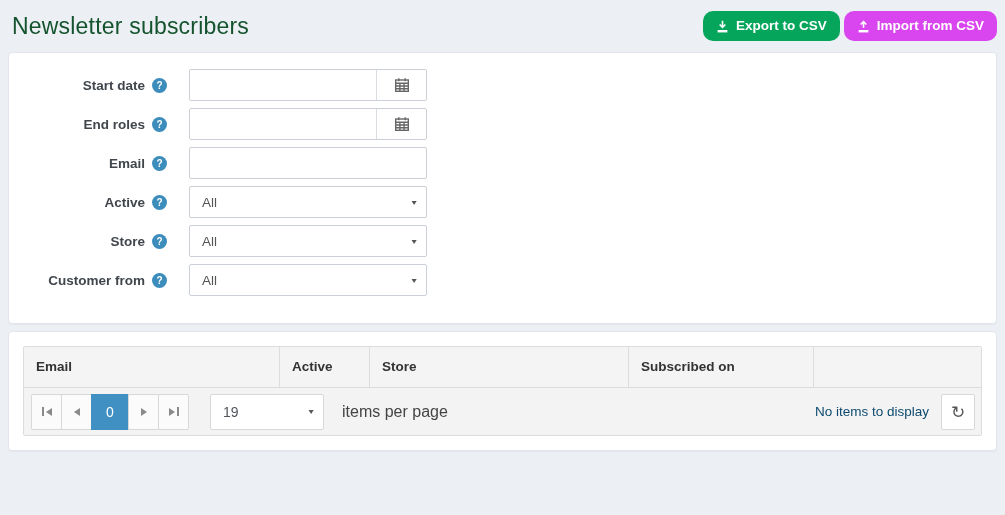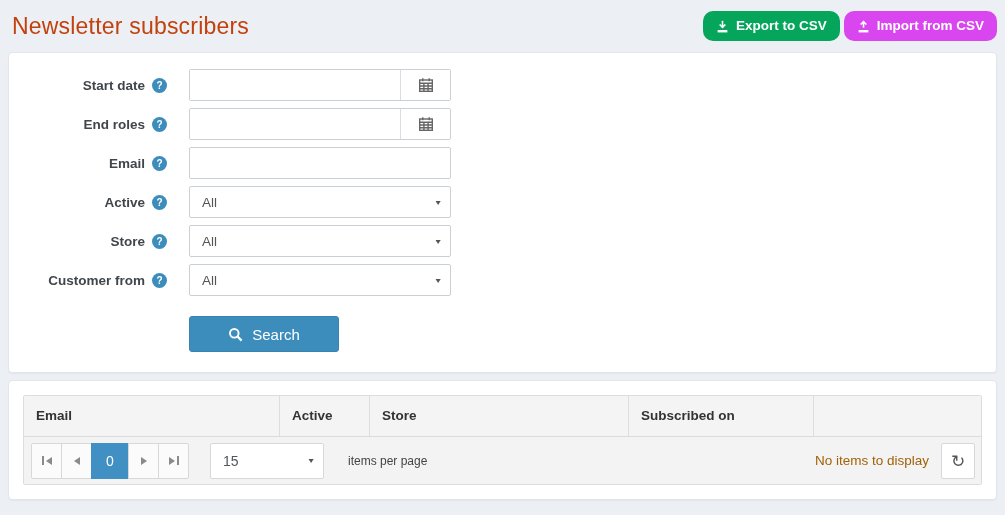--- a/index.html
+++ b/index.html
@@ -14,21 +14,21 @@
   .content-header {
     height: 52px;
     display: flex;
     align-items: center;
     justify-content: space-between;
     padding: 6px 8px 6px 12px;
   }
   .page-title {
     font-size: 23px;
     font-weight: 400;
-    color: #c2410c;
+    color: #14532d;
     letter-spacing: 0.2px;
   }
   .header-buttons { display: flex; gap: 4px; }
   .btn {
     display: inline-flex;
     align-items: center;
     gap: 7px;
     border: none;
     border-radius: 10px;
     color: #fff;
@@ -71,21 +71,21 @@
     background: #3c8dbc;
     color: #fff;
     font-size: 10px;
     font-weight: 700;
     display: inline-flex;
     align-items: center;
     justify-content: center;
     cursor: pointer;
     flex: 0 0 15px;
   }
-  .row-field { margin-left: 22px; width: 262px; }
+  .row-field { margin-left: 22px; width: 238px; }
 
   .input-group {
     display: flex;
     height: 32px;
     border: 1px solid #cbd0d6;
     border-radius: 2px;
     background: #fff;
     overflow: hidden;
   }
   .input-group input {
@@ -214,23 +214,23 @@
     border: 1px solid #d8d8d8;
     border-radius: 2px;
     display: flex;
     align-items: center;
     justify-content: space-between;
     padding: 0 10px 0 12px;
     font-size: 14px;
     color: #50565c;
     cursor: pointer;
   }
-  .per-page-label { margin-left: 24px; font-size: 12px; color: #444; text-align: center; }
+  .per-page-label { margin-left: 18px; font-size: 16px; color: #444; text-align: center; }
   .pager-right { margin-left: auto; display: flex; align-items: center; gap: 12px; }
-  .no-items { font-size: 13.5px; color: #a16207; }
+  .no-items { font-size: 13.5px; color: #0c4a6e; }
   .refresh-btn {
     width: 34px; height: 36px;
     background: #fff;
     border: 1px solid #d8d8d8;
     border-radius: 2px;
     display: flex;
     align-items: center;
     justify-content: center;
     color: #555;
     font-size: 17px;
@@ -353,31 +353,20 @@
       <span class="help-icon">?</span>
     </div>
     <div class="row-field">
       <div class="select-box">
         <span>All</span>
         <span class="caret">▾</span>
       </div>
     </div>
   </div>
 
-  <div class="search-btn-row">
-    <button class="search-btn">
-      <span style="display:inline-flex;">
-        <svg width="15" height="15" viewBox="0 0 16 16" fill="none">
-          <circle cx="6.7" cy="6.7" r="4.6" stroke="#fff" stroke-width="2"></circle>
-          <path d="M10.2 10.2l4.3 4.3" stroke="#fff" stroke-width="2.4"></path>
-        </svg>
-      </span>
-      <span>Search</span>
-    </button>
-  </div>
 
 </div>
 
 <div class="panel grid-panel">
   <div class="grid">
 
     <div class="grid-header">
       <div class="grid-th col-email">Email</div>
       <div class="grid-th col-active">Active</div>
       <div class="grid-th col-store">Store</div>
@@ -398,21 +387,21 @@
         <span class="pager-btn">
           <span class="tri-right"></span>
         </span>
         <span class="pager-btn">
           <span class="tri-right"></span>
             <span class="seek-bar"></span>
         </span>
       </div>
 
       <div class="size-select">
-        <span>15</span>
+        <span>19</span>
         <span class="caret">▾</span>
       </div>
       <span class="per-page-label">items per page</span>
 
       <div class="pager-right">
         <span class="no-items">No items to display</span>
         <span class="refresh-btn">
           <span>↻</span>
         </span>
       </div>

